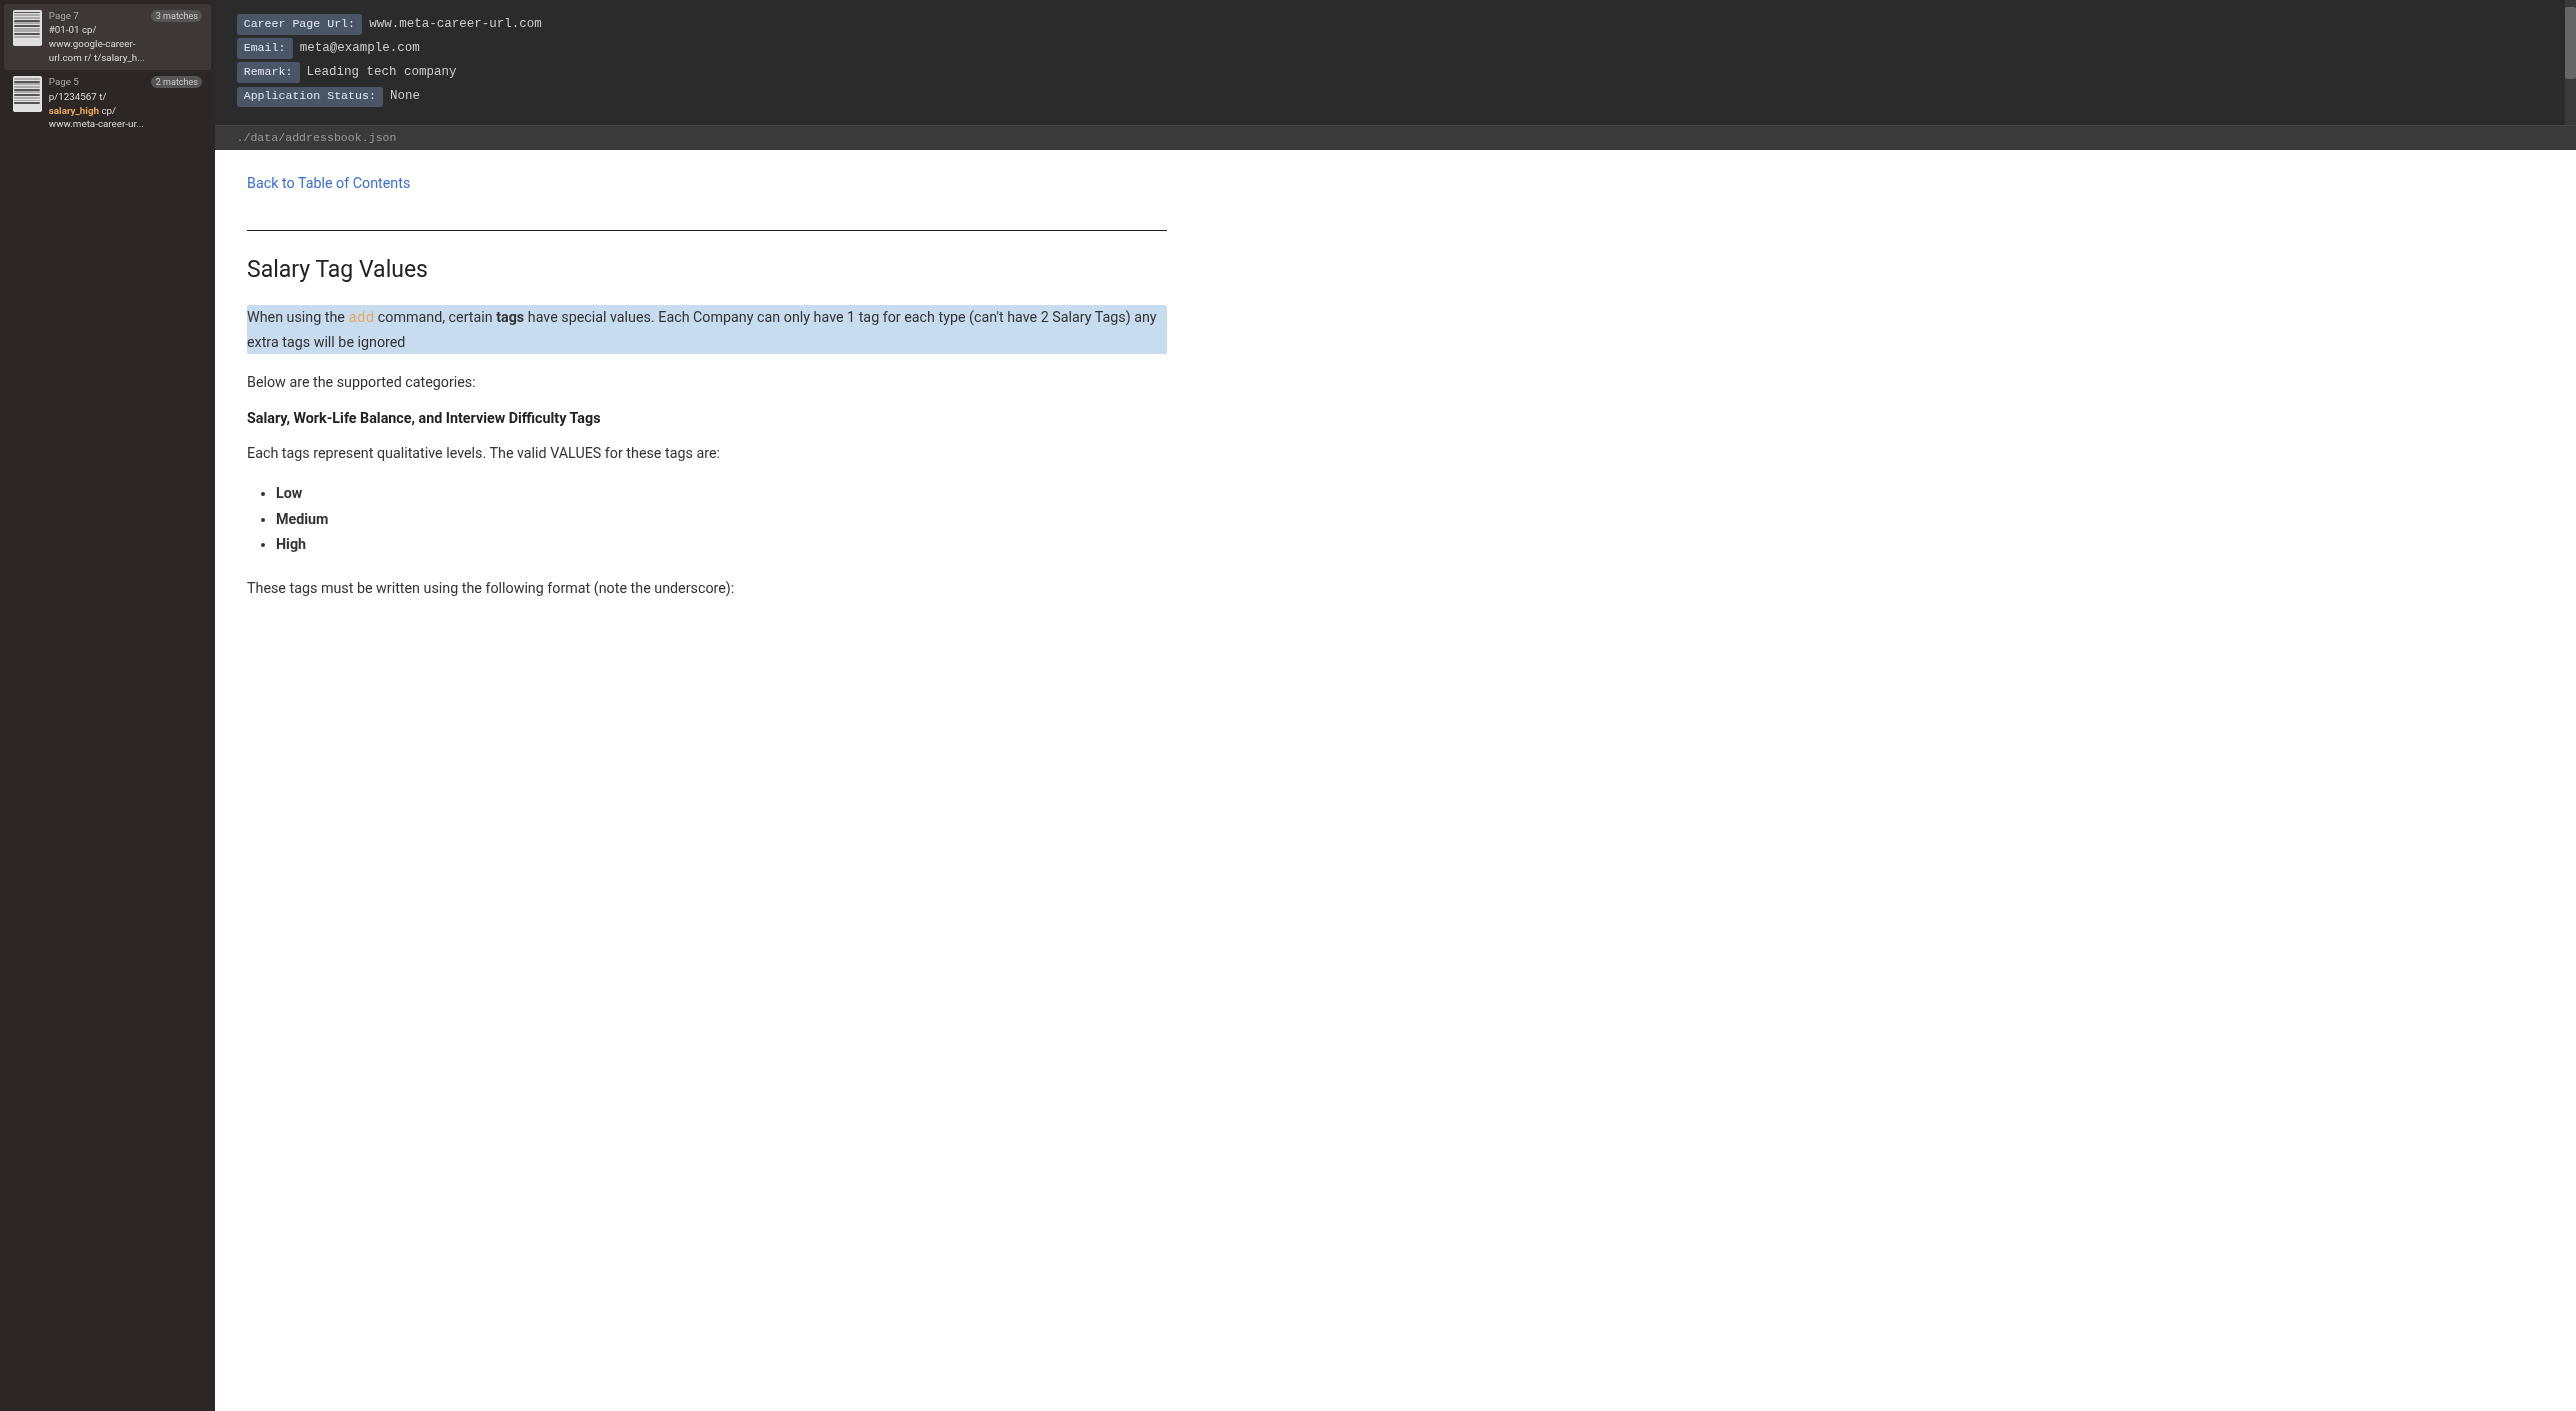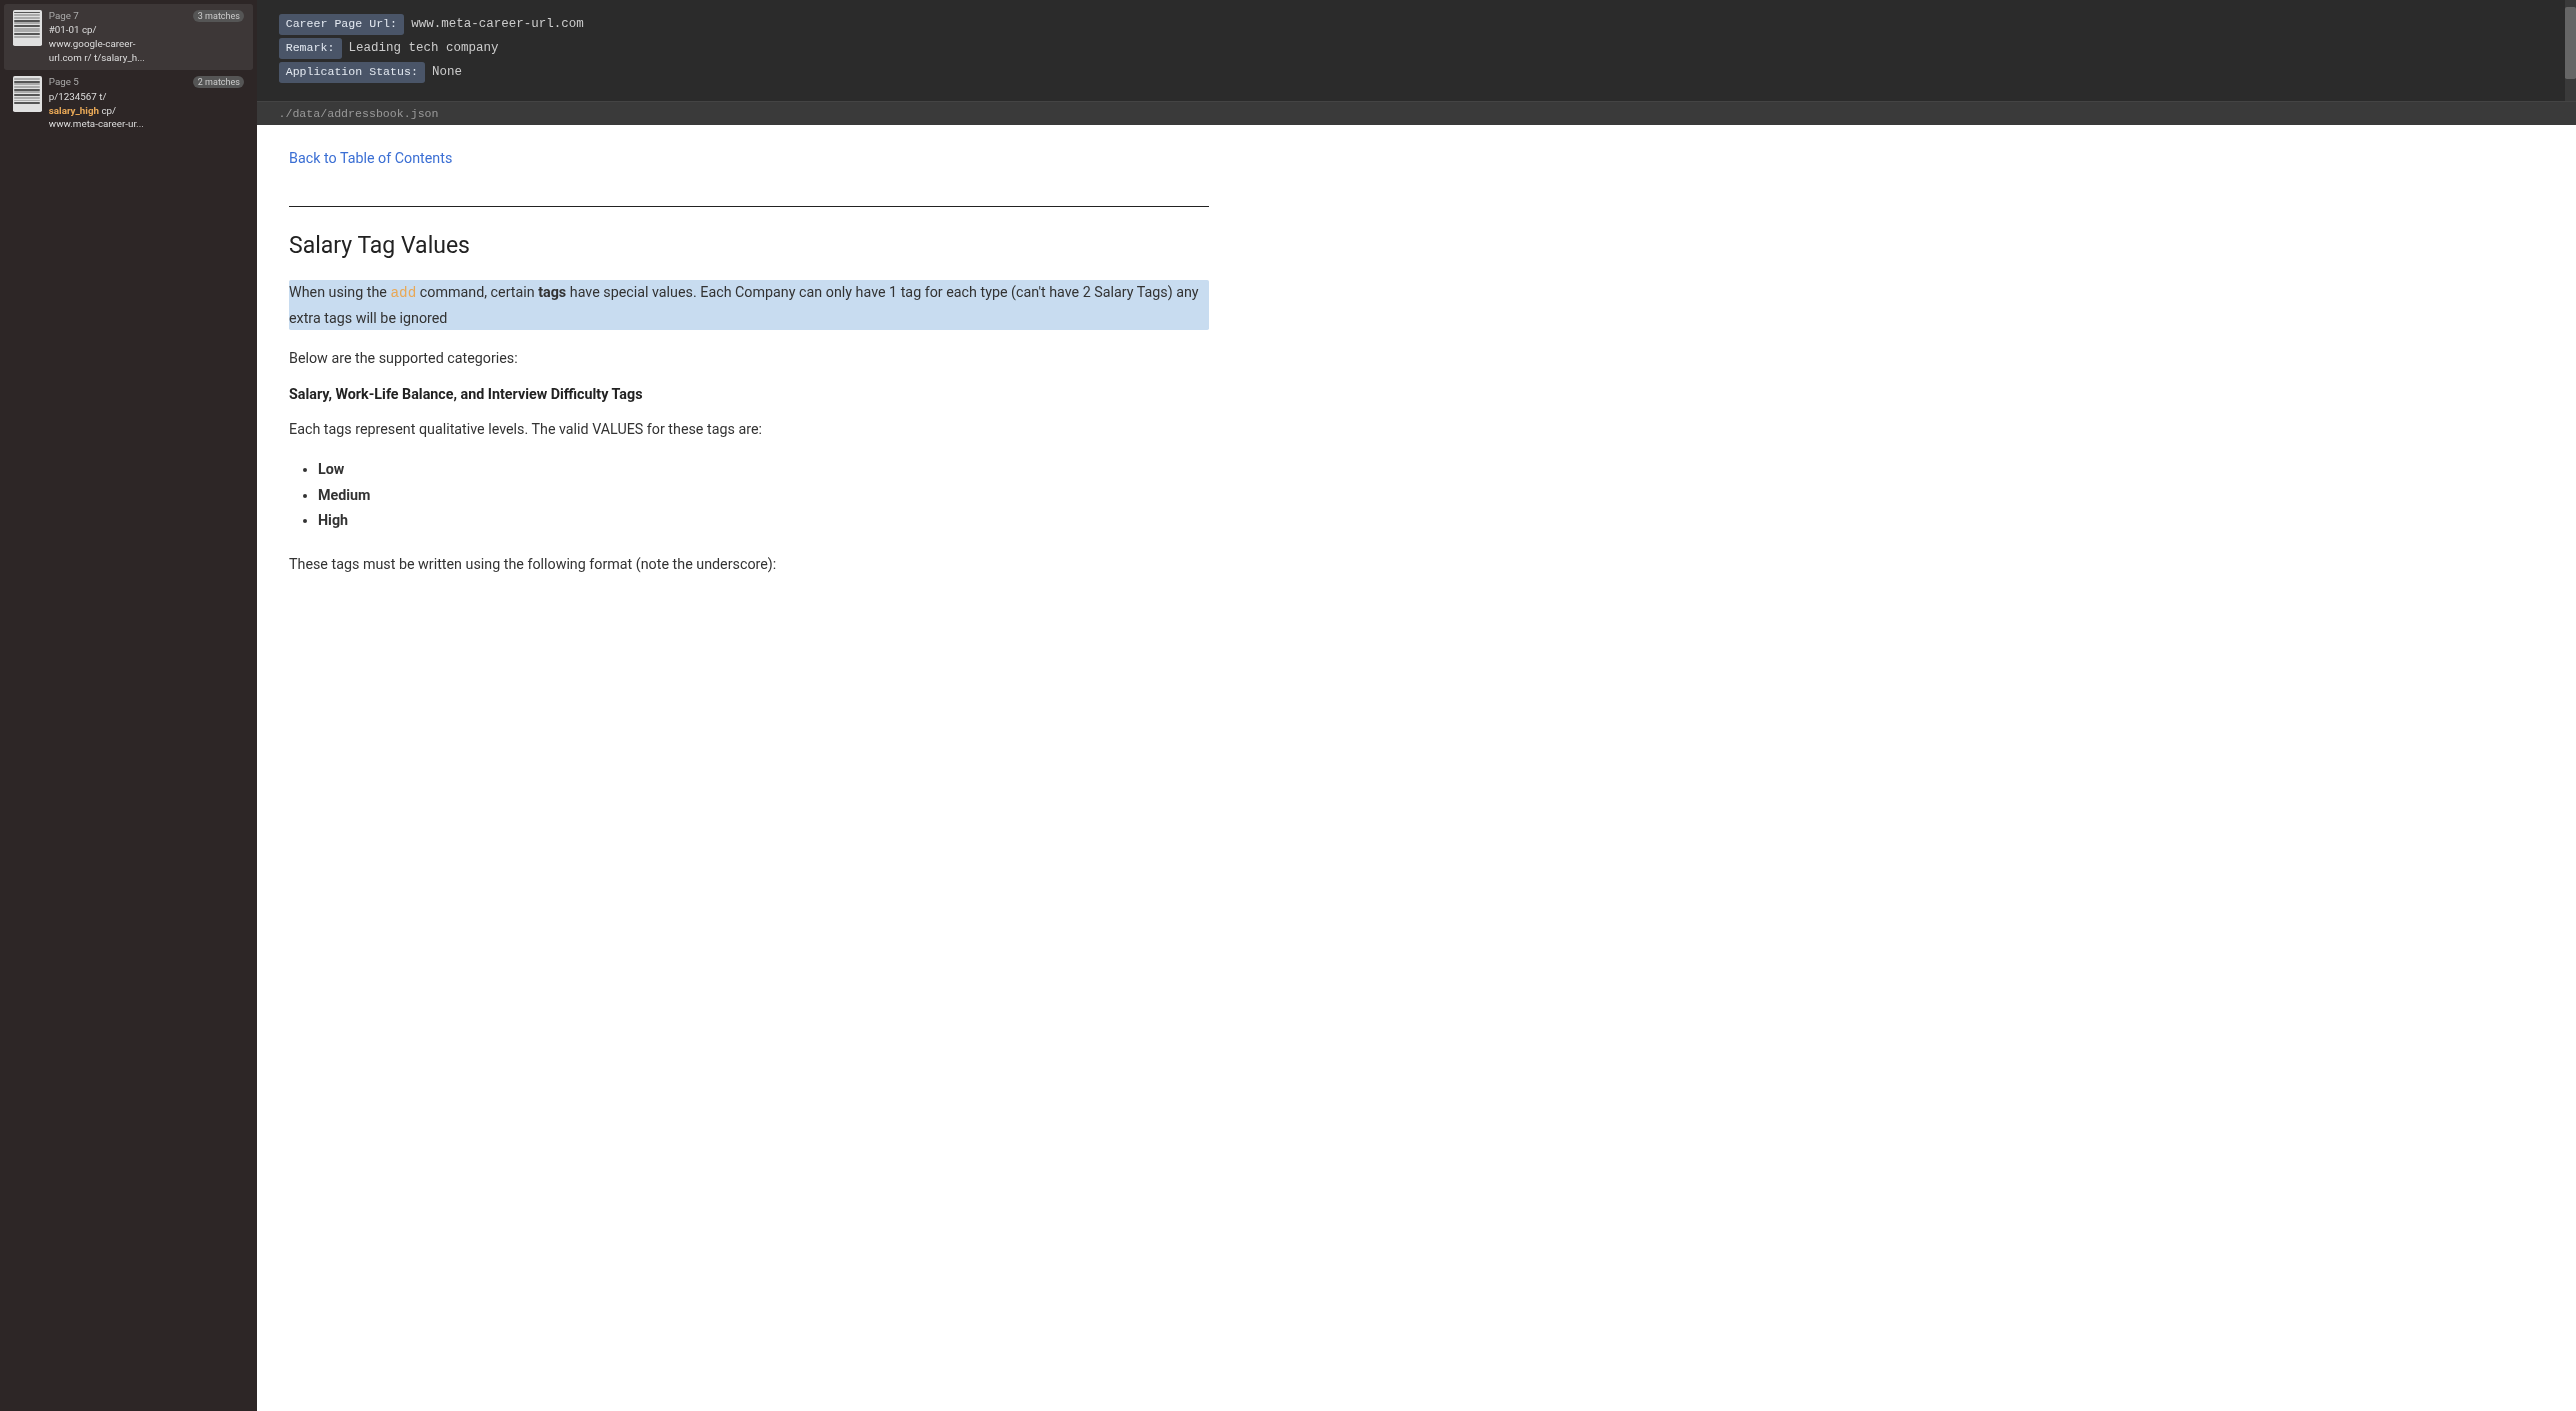--- a/index.html
+++ b/index.html
@@ -11,21 +11,21 @@
     body {
       font-family: -apple-system, BlinkMacSystemFont, 'Segoe UI', Roboto, sans-serif;
       background: #ffffff;
       display: flex;
       height: 100vh;
       overflow: hidden;
     }
 
     
     .sidebar {
-      width: 257px;
+      width: 215px;
       background: #2d2626;
       color: #cccccc;
       overflow-y: auto;
       flex-shrink: 0;
       padding: 3.6px 0;
     }
 
     .sidebar-item {
       padding: 5.4px 9px;
       cursor: pointer;
@@ -310,20 +310,24 @@
 </div>
 
 <div class="main-content">
 
   <div class="terminal-block">
     <div class="terminal-row">
       <span class="field-label">Career Page Url:</span>
       <span class="field-value">www.meta-career-url.com</span>
     </div>
     <div class="terminal-row">
+      <span class="field-label">Email:</span>
+      <span class="field-value">meta@example.com</span>
+    </div>
+    <div class="terminal-row">
       <span class="field-label">Remark:</span>
       <span class="field-value">Leading tech company</span>
     </div>
     <div class="terminal-row">
       <span class="field-label">Application Status:</span>
       <span class="field-value">None</span>
     </div>
     <div class="terminal-scrollbar">
       <div class="terminal-scrollbar-thumb"></div>
     </div>

